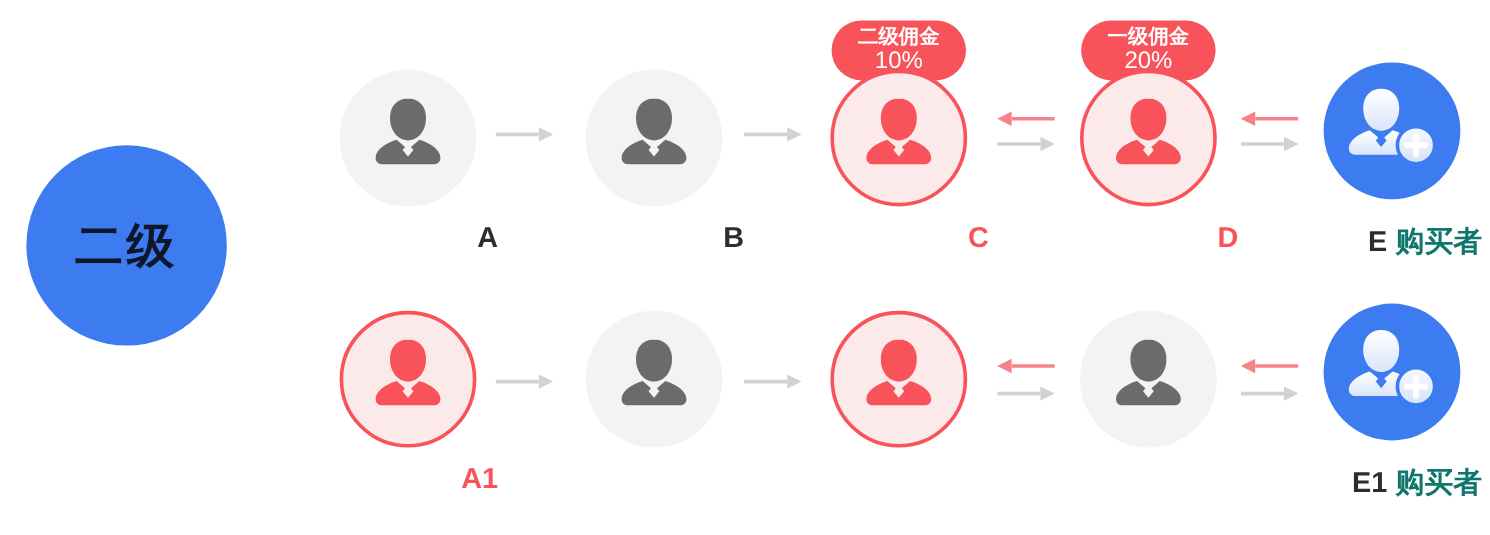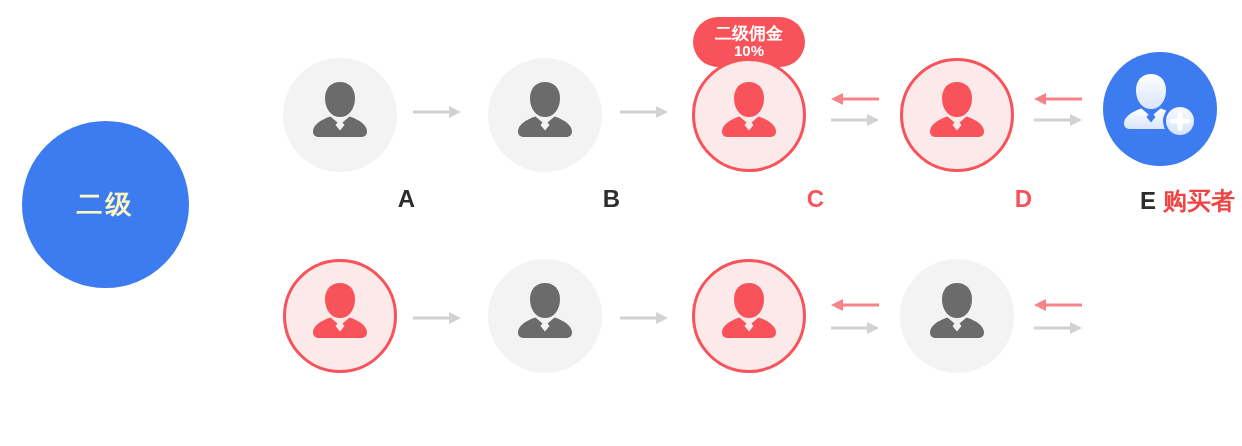--- a/index.html
+++ b/index.html
@@ -5,49 +5,49 @@
   html,body{margin:0;padding:0;background:#fff;}
   .stage{
     position:relative;width:1242px;height:446px;background:#ffffff;overflow:hidden;
     font-family:"Liberation Sans","DejaVu Sans",sans-serif;
   }
   
   .level-circle{
     position:absolute;left:22px;top:121px;width:167px;height:167px;border-radius:50%;
     background:#3D7BF0;display:flex;align-items:center;justify-content:center;
   }
-  .level-circle span{color:#fef9c3;font-size:26px;font-weight:700;letter-spacing:3px;}
+  .level-circle span{color:#0f172a;font-size:40px;font-weight:700;letter-spacing:3px;}
 
   
   .node{position:absolute;width:150px;text-align:right;}
   .circle{
     position:relative;z-index:2;box-sizing:border-box;width:114px;height:114px;margin:0 auto;
     border-radius:50%;display:flex;align-items:center;justify-content:center;
   }
   .member.gray .circle{background:#F3F3F4;}
   .member.red  .circle{background:#FCE9EA;border:3px solid #F8535A;}
   .buyer .circle{background:#3D7BF0;}
   .person{transform:translateY(-6px);}
   .member.gray .person{color:#6B6B6B;}
   .member.red  .person{color:#F8535A;}
   .buyer-icon{transform:translate(-2px,-3px);}
 
   .nlabel{margin-top:13px;font-size:24px;font-weight:700;color:#2D2D2D;white-space:nowrap;}
   .buyer .nlabel{margin-top:19px;}
   .member.red .nlabel{color:#F8535A;}
-  .nlabel .suffix{color:#ef4444;margin-left:7px;}
+  .nlabel .suffix{color:#0f766e;margin-left:7px;}
 
   
   .cbadge{
     position:absolute;z-index:1;left:50%;transform:translateX(-50%);top:-41px;
     width:112px;height:50px;border-radius:26px;background:#F8535A;color:#fff;
     display:flex;flex-direction:column;align-items:center;justify-content:center;line-height:1.12;
   }
   .cbadge .t{font-size:17px;font-weight:700;}
-  .cbadge .v{font-size:15px;font-weight:700;}
+  .cbadge .v{font-size:20px;font-weight:400;}
 
   
   .arr{position:absolute;}
   .arr .shaft{fill:none;stroke-width:3;}
   .arr.gray .shaft{stroke:#D2D2D2;}
   .arr.gray .head{fill:#D2D2D2;}
   .arr.red .shaft{stroke:#F78388;}
   .arr.red .head{fill:#F78388;}
 </style>
 </head>
@@ -100,20 +100,24 @@
     <div class="circle">
       <svg class="person" width="58" height="55" viewBox="0 0 58 55">
         <path fill="currentColor" d="M29,0 C38.5,0 44,6.8 44,16.2 C44,27 37.6,35 29,35 C20.4,35 14,27 14,16.2 C14,6.8 19.5,0 29,0 Z"></path>
         <path fill="currentColor" d="M19.5,34.5 L26.5,40.5 L24.5,43 L29,48.5 L33.5,43 L31.5,40.5 L38.5,34.5 C49,37.8 56,43.5 56,49.5 C56,52.8 53.8,55 50,55 L8,55 C4.2,55 2,52.8 2,49.5 C2,43.5 9,37.8 19.5,34.5 Z"></path>
       </svg>
     </div>
     <div class="nlabel">C</div>
   </div>
 
   <div class="node member red" style="left:882px;top:58px">
+    <div class="cbadge">
+      <span class="t">一级佣金</span>
+      <span class="v">20%</span>
+    </div>
     <div class="circle">
       <svg class="person" width="58" height="55" viewBox="0 0 58 55">
         <path fill="currentColor" d="M29,0 C38.5,0 44,6.8 44,16.2 C44,27 37.6,35 29,35 C20.4,35 14,27 14,16.2 C14,6.8 19.5,0 29,0 Z"></path>
         <path fill="currentColor" d="M19.5,34.5 L26.5,40.5 L24.5,43 L29,48.5 L33.5,43 L31.5,40.5 L38.5,34.5 C49,37.8 56,43.5 56,49.5 C56,52.8 53.8,55 50,55 L8,55 C4.2,55 2,52.8 2,49.5 C2,43.5 9,37.8 19.5,34.5 Z"></path>
       </svg>
     </div>
     <div class="nlabel">D</div>
   </div>
 
   <div class="node buyer" style="left:1085px;top:52px">
@@ -130,20 +134,21 @@
     <div class="nlabel"><span>E</span><span class="suffix">购买者</span></div>
   </div>
 
   <div class="node member red" style="left:265px;top:259px">
     <div class="circle">
       <svg class="person" width="58" height="55" viewBox="0 0 58 55">
         <path fill="currentColor" d="M29,0 C38.5,0 44,6.8 44,16.2 C44,27 37.6,35 29,35 C20.4,35 14,27 14,16.2 C14,6.8 19.5,0 29,0 Z"></path>
         <path fill="currentColor" d="M19.5,34.5 L26.5,40.5 L24.5,43 L29,48.5 L33.5,43 L31.5,40.5 L38.5,34.5 C49,37.8 56,43.5 56,49.5 C56,52.8 53.8,55 50,55 L8,55 C4.2,55 2,52.8 2,49.5 C2,43.5 9,37.8 19.5,34.5 Z"></path>
       </svg>
     </div>
+    <div class="nlabel">A1</div>
   </div>
 
   <div class="node member gray" style="left:470px;top:259px">
     <div class="circle">
       <svg class="person" width="58" height="55" viewBox="0 0 58 55">
         <path fill="currentColor" d="M29,0 C38.5,0 44,6.8 44,16.2 C44,27 37.6,35 29,35 C20.4,35 14,27 14,16.2 C14,6.8 19.5,0 29,0 Z"></path>
         <path fill="currentColor" d="M19.5,34.5 L26.5,40.5 L24.5,43 L29,48.5 L33.5,43 L31.5,40.5 L38.5,34.5 C49,37.8 56,43.5 56,49.5 C56,52.8 53.8,55 50,55 L8,55 C4.2,55 2,52.8 2,49.5 C2,43.5 9,37.8 19.5,34.5 Z"></path>
       </svg>
     </div>
   </div>
@@ -159,20 +164,33 @@
 
   <div class="node member gray" style="left:882px;top:259px">
     <div class="circle">
       <svg class="person" width="58" height="55" viewBox="0 0 58 55">
         <path fill="currentColor" d="M29,0 C38.5,0 44,6.8 44,16.2 C44,27 37.6,35 29,35 C20.4,35 14,27 14,16.2 C14,6.8 19.5,0 29,0 Z"></path>
         <path fill="currentColor" d="M19.5,34.5 L26.5,40.5 L24.5,43 L29,48.5 L33.5,43 L31.5,40.5 L38.5,34.5 C49,37.8 56,43.5 56,49.5 C56,52.8 53.8,55 50,55 L8,55 C4.2,55 2,52.8 2,49.5 C2,43.5 9,37.8 19.5,34.5 Z"></path>
       </svg>
     </div>
   </div>
 
+  <div class="node buyer" style="left:1085px;top:253px">
+    <div class="circle">
+      <svg class="buyer-icon" width="80" height="66" viewBox="0 0 80 66">
+        <g fill="url(#gradPerson)" transform="translate(4,1)">
+          <path d="M29,0 C38.5,0 44,6.8 44,16.2 C44,27 37.6,35 29,35 C20.4,35 14,27 14,16.2 C14,6.8 19.5,0 29,0 Z"></path>
+          <path d="M19.5,34.5 L26.5,40.5 L24.5,43 L29,48.5 L33.5,43 L31.5,40.5 L38.5,34.5 C49,37.8 56,43.5 56,49.5 C56,52.8 53.8,55 50,55 L8,55 C4.2,55 2,52.8 2,49.5 C2,43.5 9,37.8 19.5,34.5 Z"></path>
+        </g>
+        <circle cx="62" cy="48" r="15.5" fill="url(#gradPlus)" stroke="#3D7BF0" stroke-width="3"></circle>
+        <path d="M54.5 48 H69.5 M62 40.5 V55.5" stroke="#FFFFFF" stroke-width="5" stroke-linecap="round" fill="none"></path>
+      </svg>
+    </div>
+    <div class="nlabel"><span>E1</span><span class="suffix">购买者</span></div>
+  </div>
 
   <svg class="arr gray" style="left:413px;top:105px" width="48" height="14" viewBox="0 0 48 14">
     <path class="shaft" d="M0 7 H36"></path>
       <path class="head" d="M36 1 L48 7 L36 13 Z"></path>
     </svg>
   <svg class="arr gray" style="left:620px;top:105px" width="48" height="14" viewBox="0 0 48 14">
     <path class="shaft" d="M0 7 H36"></path>
       <path class="head" d="M36 1 L48 7 L36 13 Z"></path>
     </svg>
 

